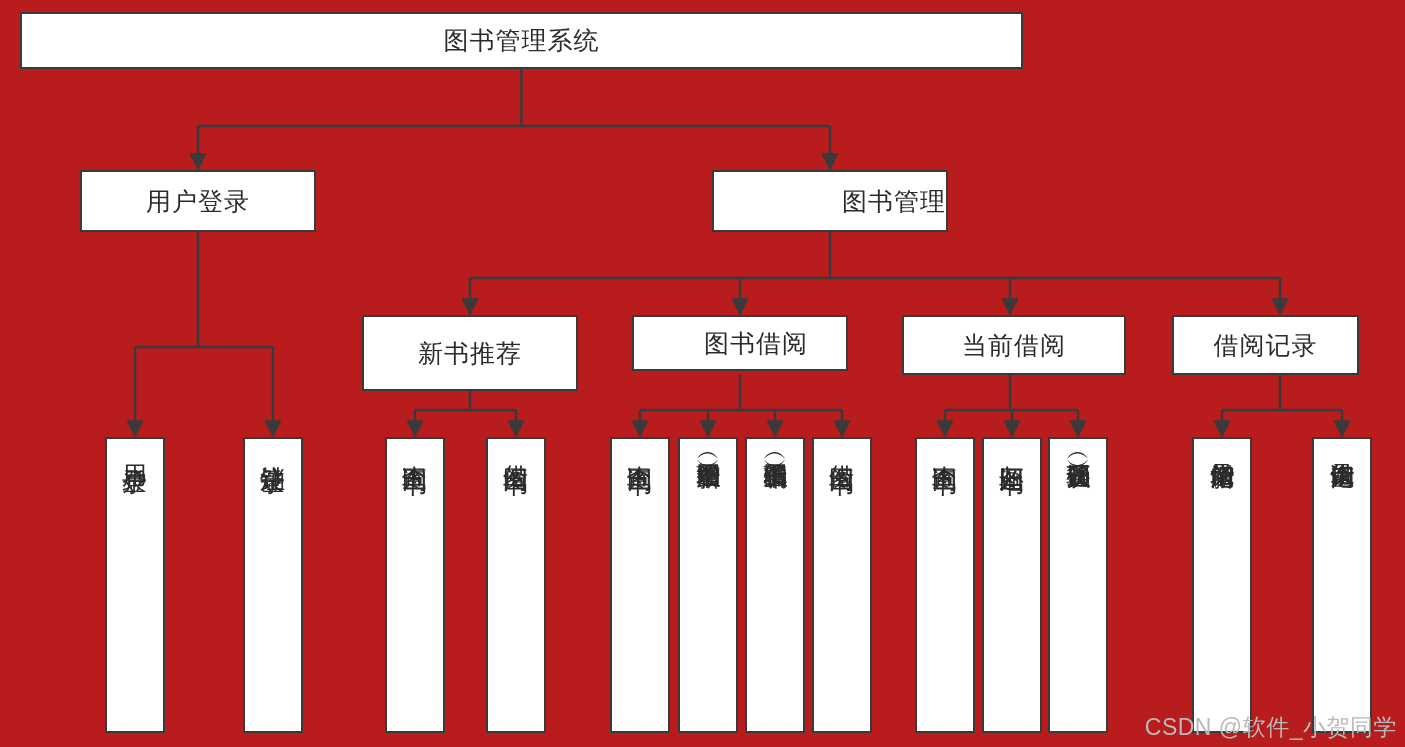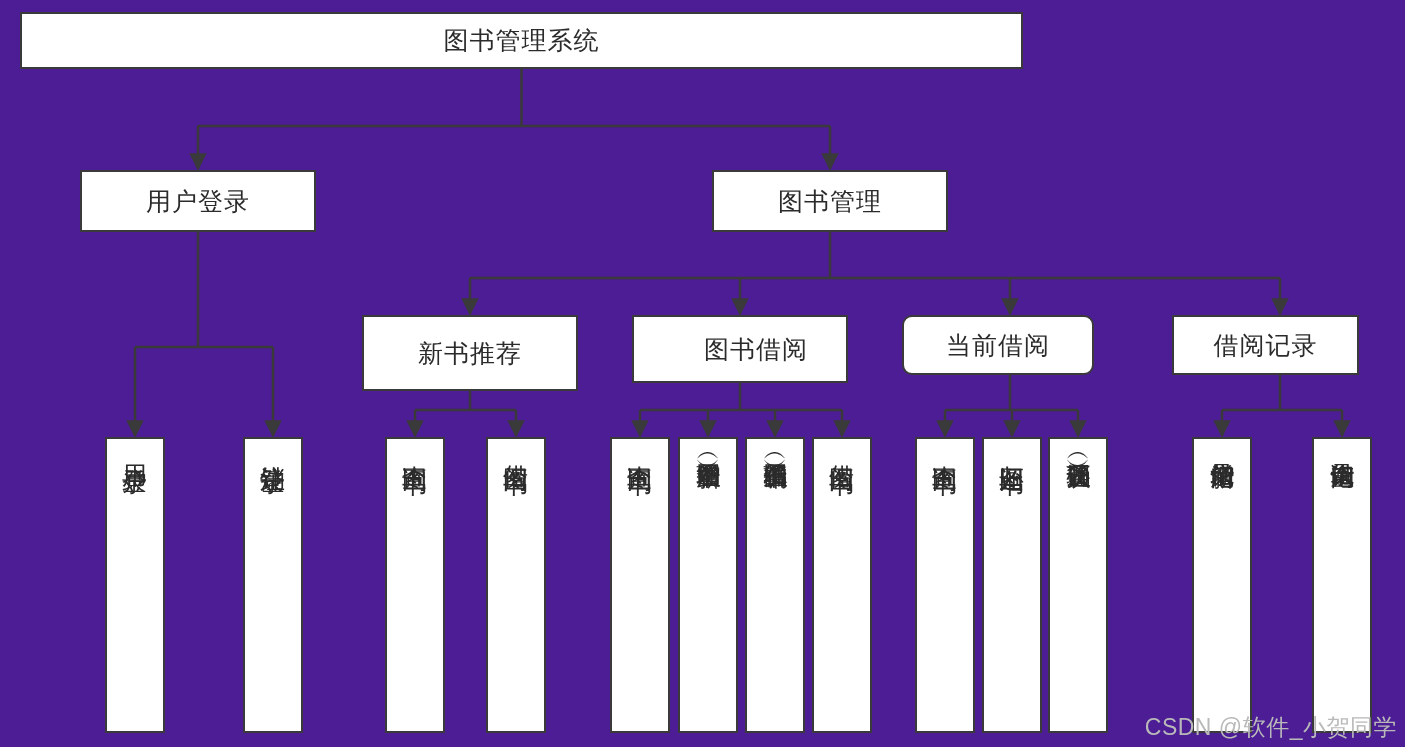--- a/index.html
+++ b/index.html
@@ -8,21 +8,21 @@
     padding: 0;
     background: #ffffff;
   }
   body {
     font-family: "Liberation Sans", "DejaVu Sans", sans-serif;
   }
   #canvas {
     position: relative;
     width: 1405px;
     height: 747px;
-    background: #4c1d95;
+    background: #b91c1c;
     overflow: hidden;
   }
   #edges {
     position: absolute;
     left: 0;
     top: 0;
     width: 1405px;
     height: 747px;
   }
   .node {
@@ -128,30 +128,30 @@
         <line x1="1342" y1="410" x2="1342" y2="436" marker-end="url(#arrow)"></line>
       </g>
   </svg>
   <div id="nodes">
       <div class="node h root tight" style="left: 20px; top: 12px; width: 1003px; height: 57px; border-color: rgb(58, 58, 58); color: rgb(43, 43, 43);">
         <span class="lbl">图书管理系统</span>
       </div>
       <div class="node h" style="left: 80px; top: 170px; width: 236px; height: 62px; border-color: rgb(58, 58, 58); color: rgb(43, 43, 43);">
         <span class="lbl">用户登录</span>
       </div>
-      <div class="node h" style="left: 712px; top: 170px; width: 236px; height: 62px; border-color: rgb(58, 58, 58); color: rgb(43, 43, 43);">
+      <div class="node h" style="left: 712px; top: 170px; width: 236px; height: 62px; border-color: rgb(58, 58, 58); color: rgb(43, 43, 43); justify-content: flex-end;">
         <span class="lbl">图书管理</span>
       </div>
       <div class="node h" style="left: 362px; top: 315px; width: 216px; height: 76px; border-color: rgb(58, 58, 58); color: rgb(43, 43, 43);">
         <span class="lbl">新书推荐</span>
       </div>
-      <div class="node h" style="left: 632px; top: 315px; width: 216px; height: 68px; border-color: rgb(58, 58, 58); color: rgb(43, 43, 43); padding-left: 32px;">
+      <div class="node h" style="left: 632px; top: 315px; width: 216px; height: 56px; border-color: rgb(58, 58, 58); color: rgb(43, 43, 43); padding-left: 32px;">
         <span class="lbl">图书借阅</span>
       </div>
-      <div class="node h" style="left: 902px; top: 315px; width: 192px; height: 60px; border-color: rgb(58, 58, 58); color: rgb(43, 43, 43); border-radius: 10px;">
+      <div class="node h" style="left: 902px; top: 315px; width: 224px; height: 60px; border-color: rgb(58, 58, 58); color: rgb(43, 43, 43);">
         <span class="lbl">当前借阅</span>
       </div>
       <div class="node h" style="left: 1172px; top: 315px; width: 187px; height: 60px; border-color: rgb(58, 58, 58); color: rgb(43, 43, 43);">
         <span class="lbl">借阅记录</span>
       </div>
       <div class="node v" style="left: 105px; top: 437px; width: 60px; height: 296px; border-color: rgb(58, 58, 58); color: rgb(43, 43, 43);">
         <span class="lbl">用户登录</span>
       </div>
       <div class="node v" style="left: 243px; top: 437px; width: 60px; height: 296px; border-color: rgb(58, 58, 58); color: rgb(43, 43, 43);">
         <span class="lbl">注销登录</span>

